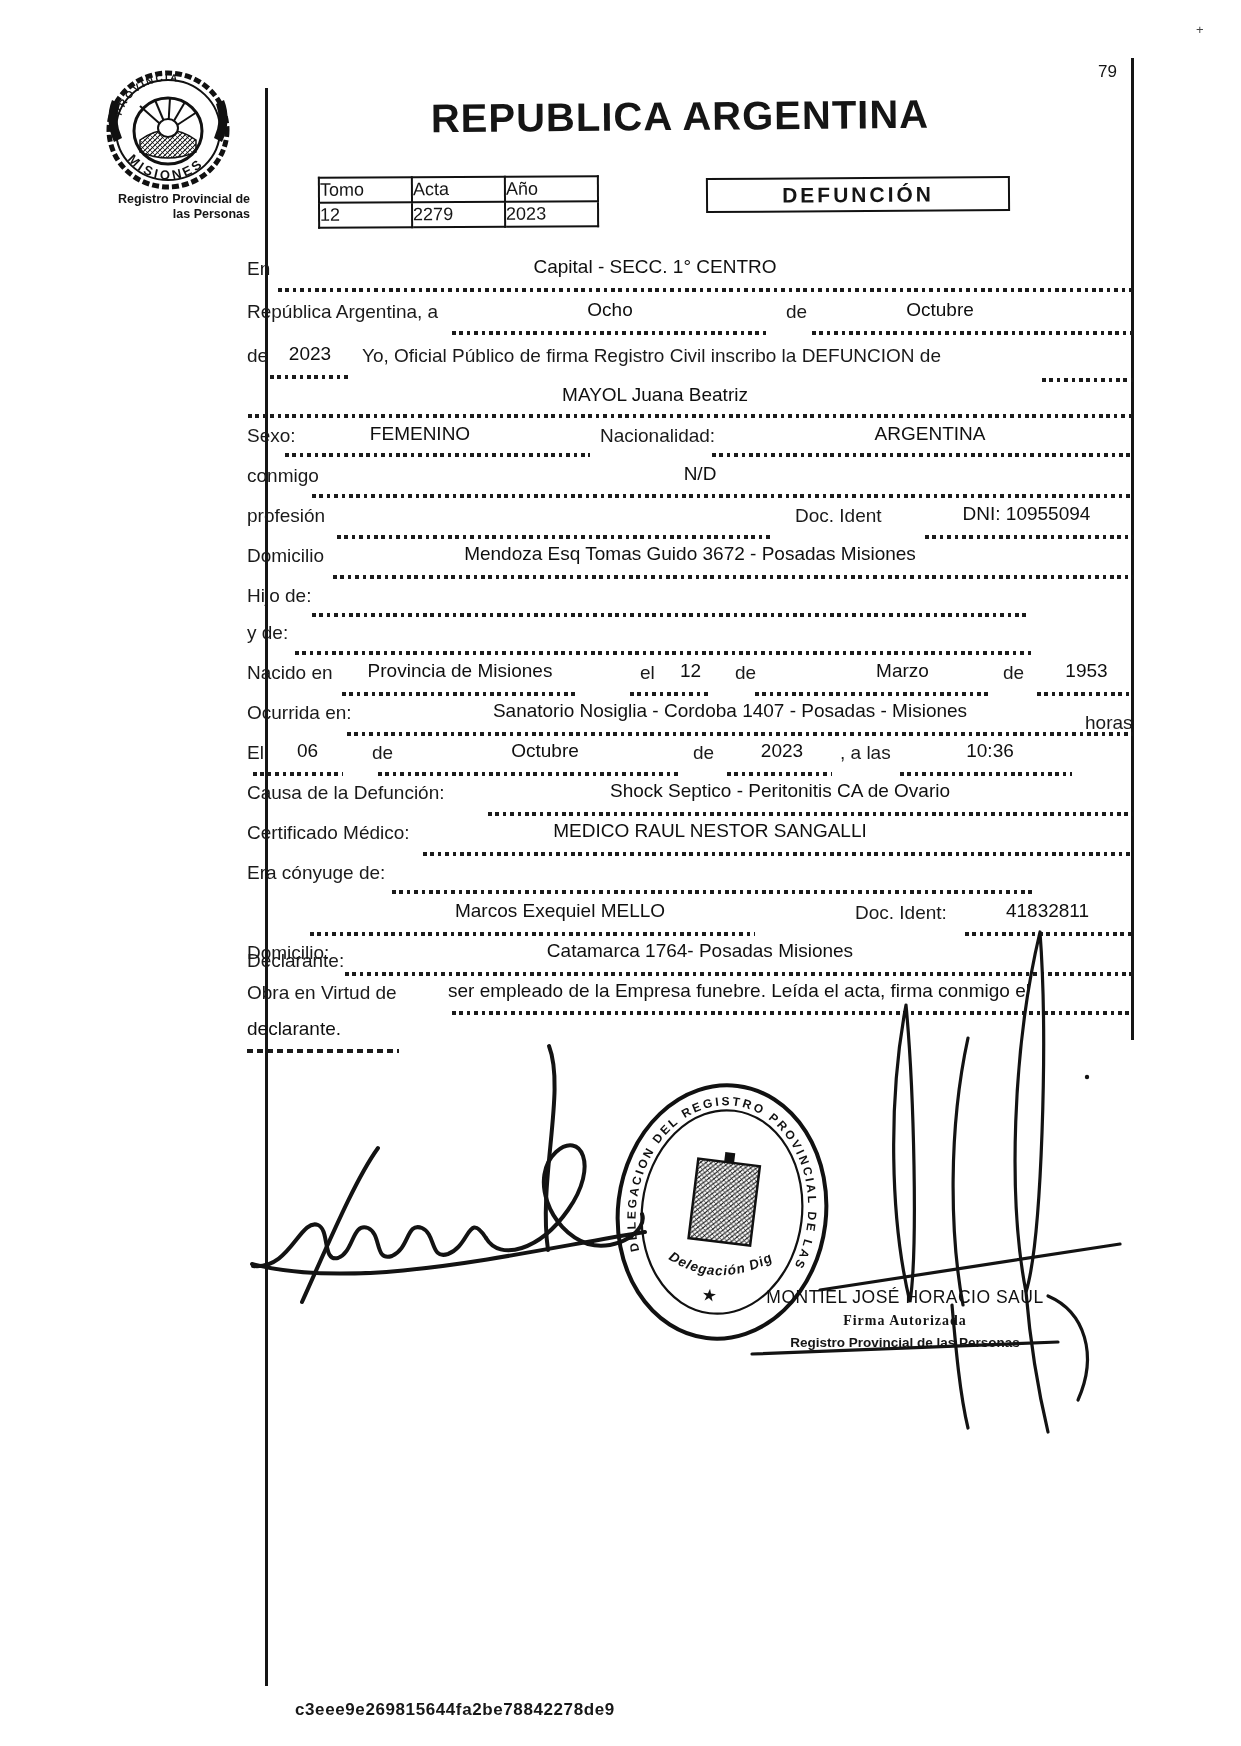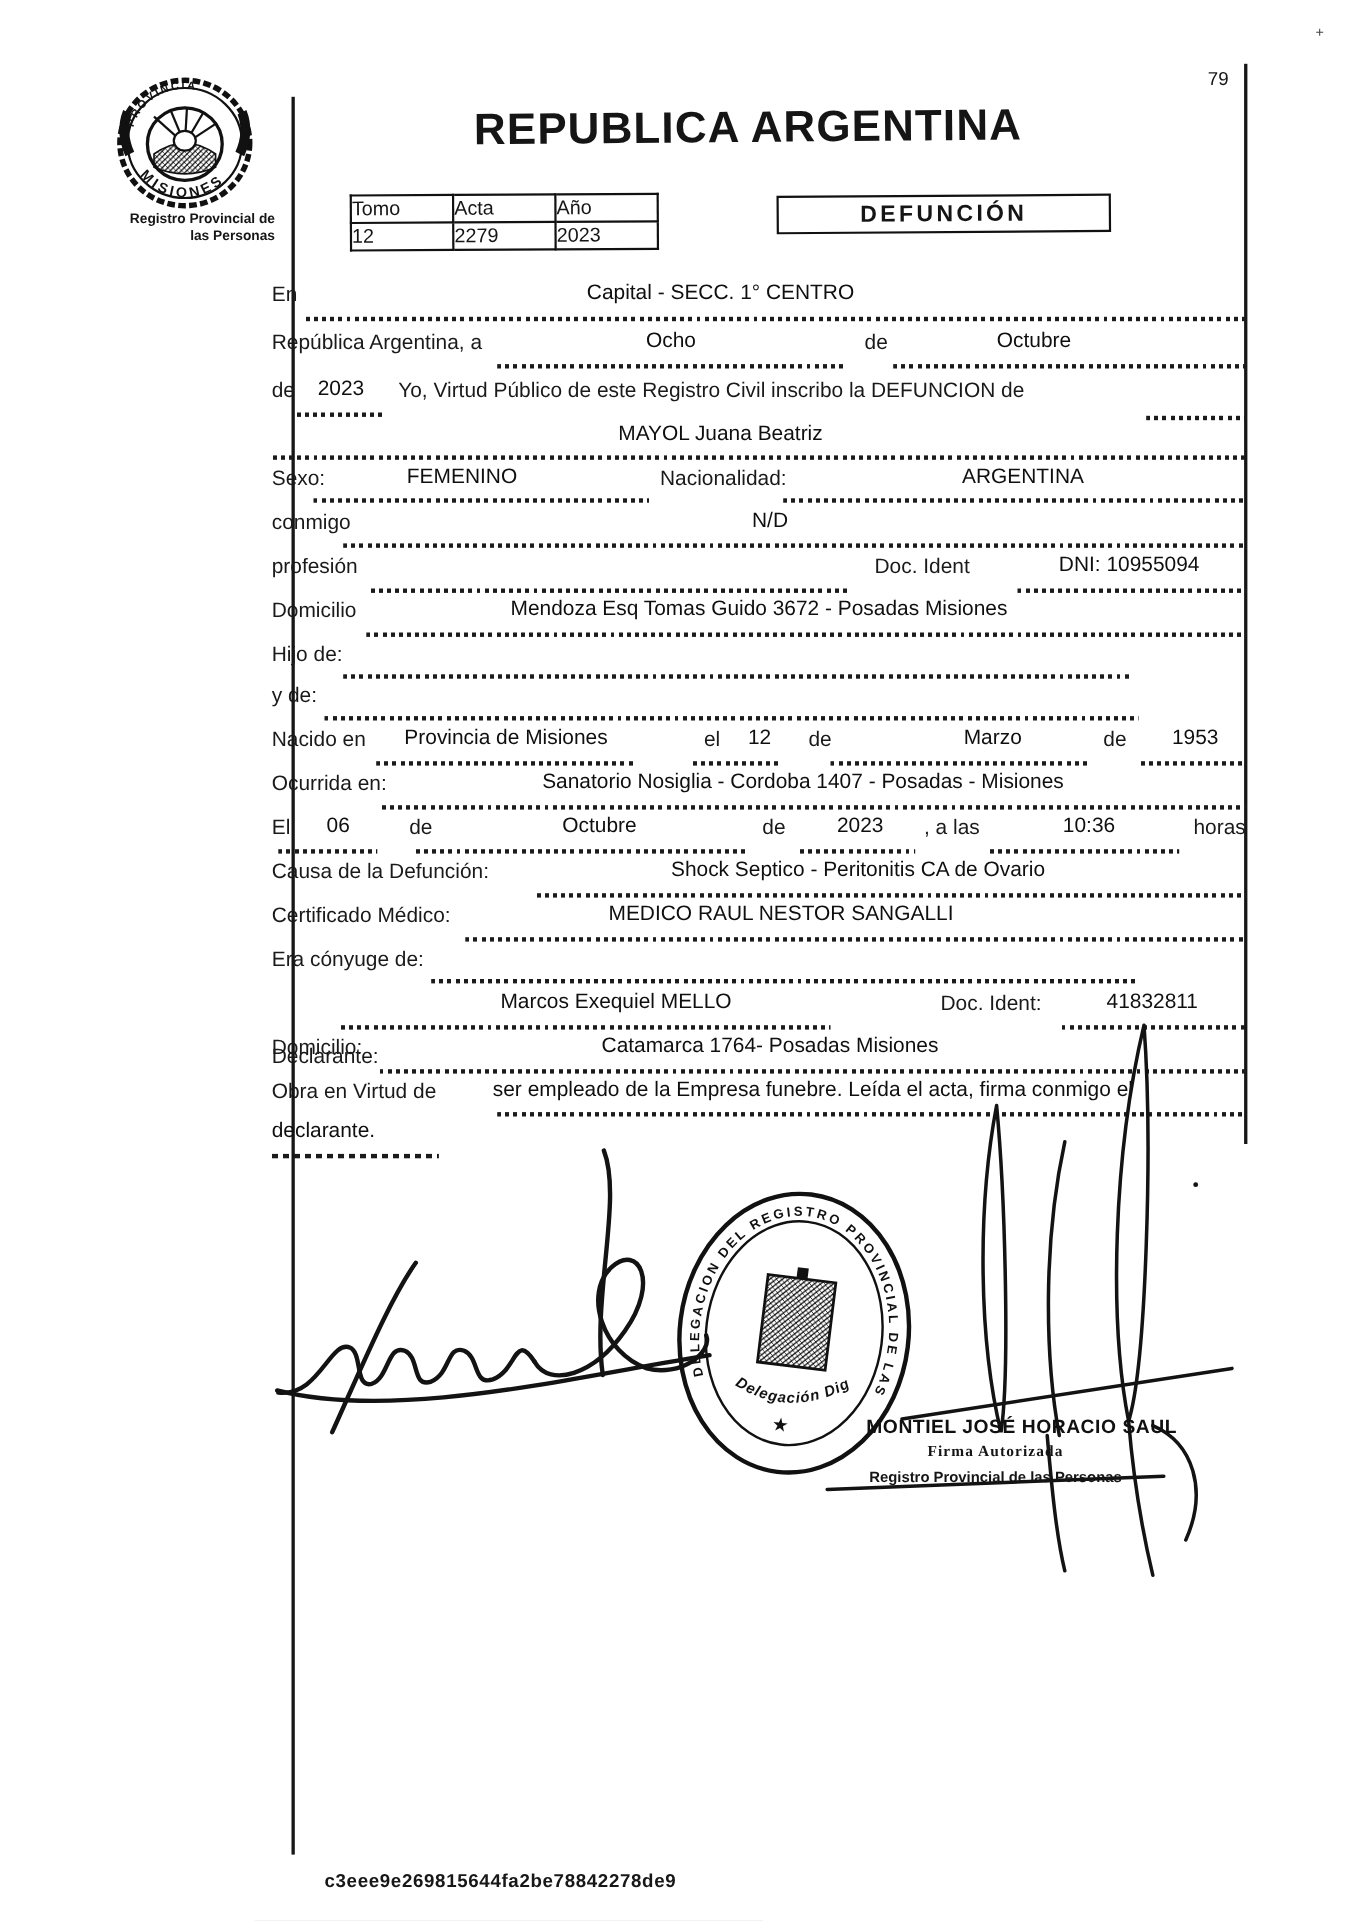--- a/index.html
+++ b/index.html
@@ -15,22 +15,22 @@
   #title{position:absolute;left:360px;top:94px;width:640px;text-align:center;
          font-size:40px;font-weight:bold;letter-spacing:1px;transform:rotate(-0.5deg);}
   #recTable{position:absolute;left:318px;top:176px;border-collapse:collapse;transform:rotate(-0.3deg);}
   #recTable td{border:2.4px solid #111;width:91px;height:23px;text-align:left;font-size:18px;padding:0;}
   #defBox{position:absolute;left:706px;top:177px;width:300px;height:31px;border:2.4px solid #111;
           text-align:center;line-height:31px;font-size:21px;font-weight:600;letter-spacing:3px;transform:rotate(-0.4deg);}
   #sealCaption{position:absolute;left:90px;top:192px;width:160px;text-align:right;
           font-size:12.5px;font-weight:bold;line-height:15px;}
   #pageNum{position:absolute;left:1098px;top:62px;font-size:17px;}
   #plusMark{position:absolute;left:1196px;top:22px;font-size:13px;color:#444;}
-  #authName{position:absolute;left:740px;top:1287px;width:330px;text-align:right;
-            font-size:17.5px;font-weight:bold;letter-spacing:0.5px;color:#101010;}
+  #authName{position:absolute;left:740px;top:1287px;width:330px;text-align:center;
+            font-size:17.5px;font-weight:normal;letter-spacing:0.5px;color:#101010;}
   #authLine2{position:absolute;left:740px;top:1313px;width:330px;text-align:center;
             font-family:"Liberation Serif",serif;font-size:14px;font-weight:bold;letter-spacing:1px;}
   #authLine3{position:absolute;left:740px;top:1335px;width:330px;text-align:center;
             font-size:13.5px;font-weight:bold;}
   #hash{position:absolute;left:295px;top:1700px;font-size:17px;font-weight:bold;letter-spacing:0.6px;color:#171717;}
   svg{position:absolute;left:0;top:0;pointer-events:none;}
 </style>
 </head>
 <body>
 
@@ -105,21 +105,21 @@
 
     <span class="lbl" style="left:247px;top:301px">República Argentina, a</span>
     <span class="val" style="left:520px;top:299px;width:180px">Ocho</span>
     <span class="lbl" style="left:786px;top:301px">de</span>
     <span class="val" style="left:850px;top:299px;width:180px">Octubre</span>
     <div class="dots" style="left:452px;top:331px;width:315px"></div>
     <div class="dots" style="left:812px;top:331px;width:321px"></div>
 
     <span class="lbl" style="left:247px;top:345px">de</span>
     <span class="val" style="left:275px;top:343px;width:70px">2023</span>
-    <span class="lbl" style="left:362px;top:345px">Yo, Virtud Público de este Registro Civil inscribo la DEFUNCION de</span>
+    <span class="lbl" style="left:362px;top:345px">Yo, Oficial Público de firma Registro Civil inscribo la DEFUNCION de</span>
     <div class="dots" style="left:270px;top:375px;width:78px"></div>
     <div class="dots" style="left:1042px;top:378px;width:91px"></div>
 
     <span class="val" style="left:350px;top:384px;width:610px">MAYOL Juana Beatriz</span>
     <div class="dots" style="left:248px;top:414px;width:885px"></div>
 
     <span class="lbl" style="left:247px;top:425px">Sexo:</span>
     <span class="val" style="left:330px;top:423px;width:180px">FEMENINO</span>
     <span class="lbl" style="left:600px;top:425px">Nacionalidad:</span>
     <span class="val" style="left:820px;top:423px;width:220px">ARGENTINA</span>
@@ -164,21 +164,21 @@
     <div class="dots" style="left:347px;top:732px;width:786px"></div>
 
     <span class="lbl" style="left:247px;top:742px">El</span>
     <span class="val" style="left:275px;top:740px;width:65px">06</span>
     <span class="lbl" style="left:372px;top:742px">de</span>
     <span class="val" style="left:440px;top:740px;width:210px">Octubre</span>
     <span class="lbl" style="left:693px;top:742px">de</span>
     <span class="val" style="left:742px;top:740px;width:80px">2023</span>
     <span class="lbl" style="left:840px;top:742px">, a las</span>
     <span class="val" style="left:910px;top:740px;width:160px">10:36</span>
-    <span class="lbl" style="left:1085px;top:742px">horas</span>
+    <span class="lbl" style="left:1085px;top:712px">horas</span>
     <div class="dots" style="left:253px;top:772px;width:90px"></div>
     <div class="dots" style="left:378px;top:772px;width:300px"></div>
     <div class="dots" style="left:727px;top:772px;width:105px"></div>
     <div class="dots" style="left:900px;top:772px;width:172px"></div>
 
     <span class="lbl" style="left:247px;top:782px">Causa de la Defunción:</span>
     <span class="val" style="left:490px;top:780px;width:580px">Shock Septico - Peritonitis CA de Ovario</span>
     <div class="dots" style="left:488px;top:812px;width:645px"></div>
 
     <span class="lbl" style="left:247px;top:822px">Certificado Médico:</span>

